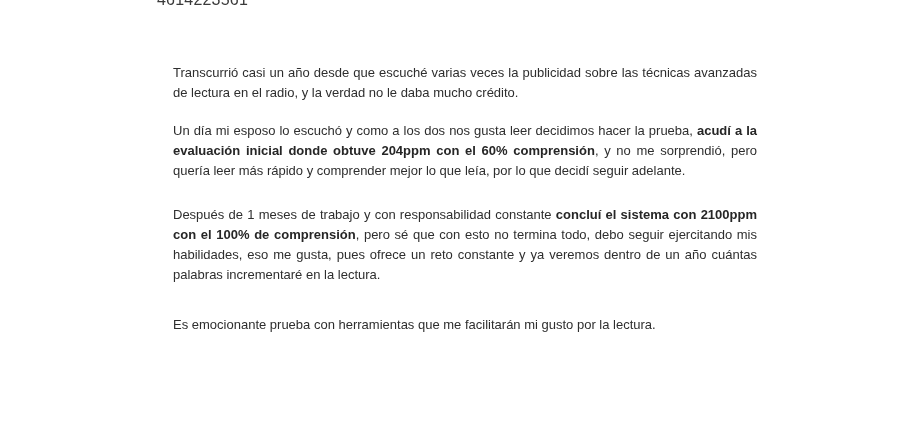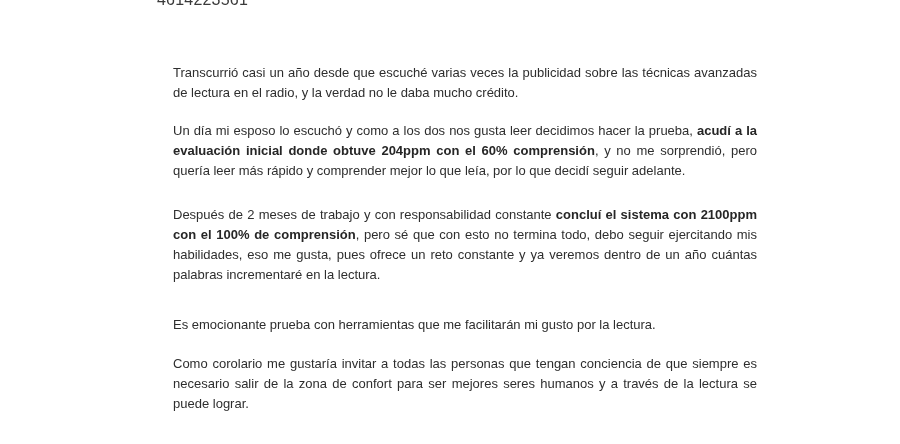--- a/index.html
+++ b/index.html
@@ -62,23 +62,20 @@
 
   <p class="para p1 last-line">
     <span>Transcurrió casi un año desde que escuché varias veces la publicidad sobre las técnicas avanzadas de lectura  en el radio, y la verdad no le daba mucho crédito.</span>
   </p>
 
   <p class="para p2 last-line">
     <span>Un día mi esposo lo escuchó y como a los dos nos gusta leer decidimos hacer la prueba, </span><b>acudí a la evaluación inicial donde obtuve 204ppm con el 60% comprensión</b><span>, y no me sorprendió, pero quería leer más rápido y comprender mejor lo que leía, por lo que decidí seguir adelante.</span>
   </p>
 
   <p class="para p3 last-line">
-    <span>Después de 2 meses de trabajo y con responsabilidad constante </span><b>concluí el sistema con 2100ppm con el 100% de comprensión</b><span>, pero sé que con esto no termina todo, debo seguir ejercitando mis habilidades, eso me gusta, pues ofrece un reto constante y ya veremos dentro de un año cuántas palabras incrementaré en la lectura.</span>
+    <span>Después de 1 meses de trabajo y con responsabilidad constante </span><b>concluí el sistema con 2100ppm con el 100% de comprensión</b><span>, pero sé que con esto no termina todo, debo seguir ejercitando mis habilidades, eso me gusta, pues ofrece un reto constante y ya veremos dentro de un año cuántas palabras incrementaré en la lectura.</span>
   </p>
 
   <p class="para p4 last-line">
     <span>Es emocionante prueba con herramientas que me facilitarán mi gusto por la lectura.</span>
   </p>
 
-  <p class="para p5 last-line">
-    <span>Como corolario me gustaría invitar a todas las personas que tengan conciencia de que siempre es necesario salir de la zona de confort para ser mejores seres humanos y a través de la lectura se puede lograr.</span>
-  </p>
 </div>
 
 </body></html>

